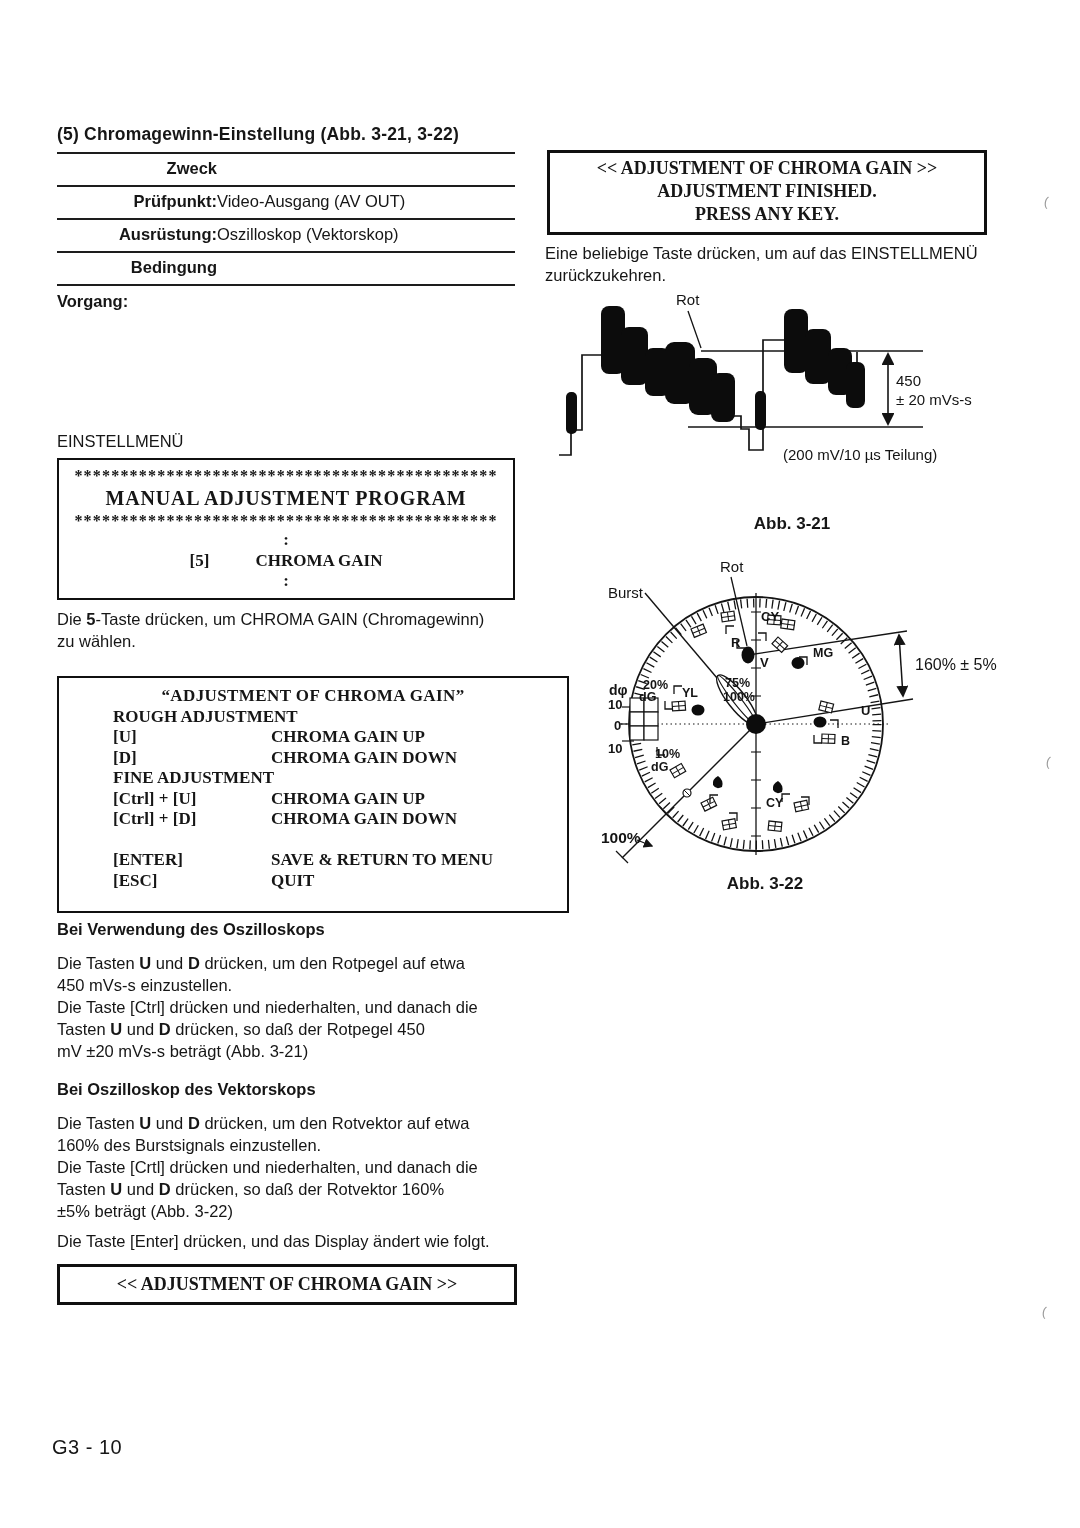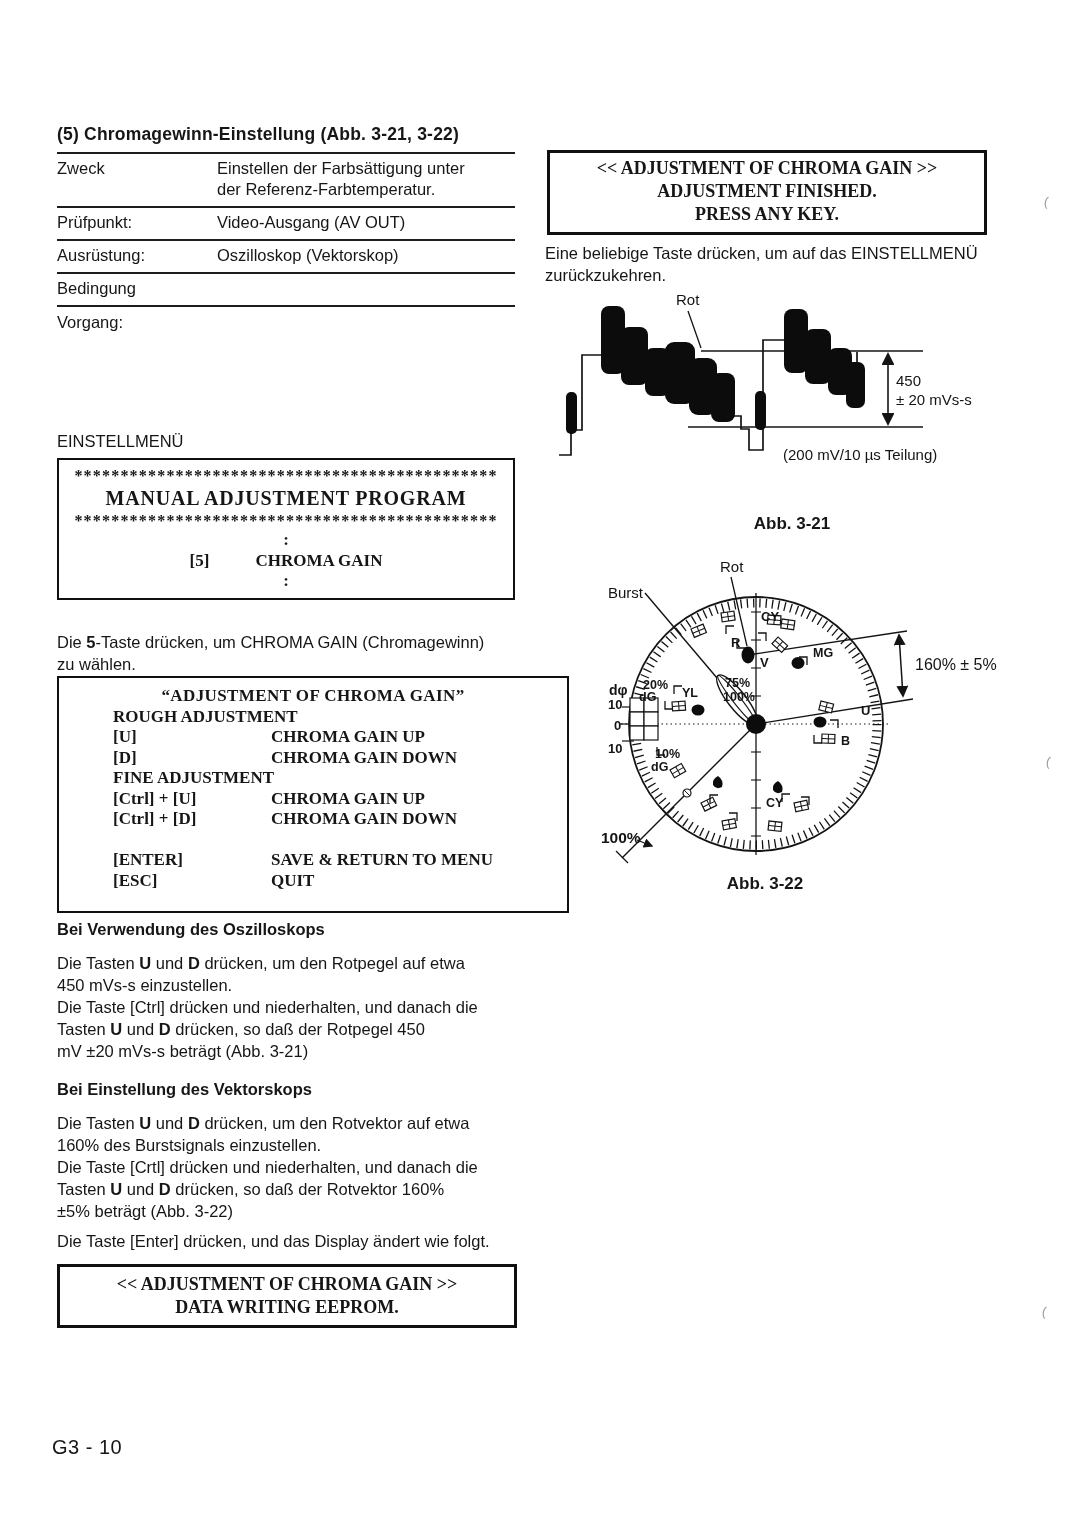--- a/index.html
+++ b/index.html
@@ -7,37 +7,37 @@
         font-family:"Liberation Sans", sans-serif;color:#161616;}
   .abs{position:absolute;}
   .pre{white-space:pre-wrap;}
   .bld{font-weight:bold;}
 
   
   .lcol{left:57px;top:0;width:458px;}
   .h-main{top:124px;left:0;width:458px;font-size:17.5px;font-weight:bold;letter-spacing:0.2px;}
   .adj-table{top:152px;left:0;width:458px;font-size:16.5px;line-height:21px;}
   .t-row{display:grid;grid-template-columns:160px 1fr;border-top:2px solid #1d1d1d;padding:4px 0 6px;}
-  .t-lab{font-weight:normal;}
+  .t-lab{font-weight:bold;text-align:right;}
   .t-end{border-top:2px solid #1d1d1d;padding:5px 0;}
   .menu-label{top:432px;left:0;font-size:16.5px;}
   .mbox{left:0;width:446px;border:2.5px solid #101010;background:#fff;
         font-family:"Liberation Serif", serif;font-weight:700;font-size:17px;
         text-align:center;}
   .mbox1{top:458px;padding:6px 4px 8px;}
   .stars{font-size:16px;letter-spacing:1.2px;line-height:20px;overflow:hidden;white-space:nowrap;}
   .mb-title{font-size:20px;letter-spacing:0.8px;line-height:25px;}
   .mb-colon{line-height:18px;}
   .mb-item{display:flex;justify-content:center;gap:46px;line-height:23px;}
   .mbox2{top:676px;text-align:left;padding:8px 8px 20px 54px;line-height:20.5px;}
   .mb2-title{text-align:center;margin-left:-46px;letter-spacing:0.4px;}
   .k-row{display:grid;grid-template-columns:158px 1fr;min-height:20.5px;}
   .k-key{white-space:nowrap;}
   .para{font-size:16.5px;line-height:22px;}
-  .p-select{top:631px;left:0;width:458px;}
+  .p-select{top:608px;left:0;width:458px;}
   .h-sub{font-size:16.5px;font-weight:bold;}
   .h-osz{top:920px;left:0;}
   .p-osz{top:952px;left:0;width:470px;}
   .h-vek{top:1080px;left:0;}
   .p-vek{top:1112px;left:0;width:470px;}
   .p-enter{top:1230px;left:0;width:470px;}
   .mbox3{top:1264px;border-width:3px;padding:6px 4px;font-size:18px;line-height:23px;}
   .footer{left:52px;top:1436px;font-size:20px;letter-spacing:0.5px;}
 
   
@@ -57,22 +57,20 @@
 
 <div class="page">
 
   <div class="abs lcol">
 
     <div class="abs h-main">(5) Chromagewinn-Einstellung (Abb. 3-21, 3-22)</div>
 
     <div class="abs adj-table">
       <div class="t-row">
         <div class="t-lab pre">Zweck</div>
-        <div class="t-val pre">Einstellen der Farbsättigung unter
-der Referenz-Farbtemperatur.</div>
       </div>
       <div class="t-row">
         <div class="t-lab pre">Prüfpunkt:</div>
         <div class="t-val pre">Video-Ausgang (AV OUT)</div>
       </div>
       <div class="t-row">
         <div class="t-lab pre">Ausrüstung:</div>
         <div class="t-val pre">Oszilloskop (Vektorskop)</div>
       </div>
       <div class="t-row">
@@ -140,32 +138,31 @@
       </div>
     </div>
 
     <div class="abs h-sub h-osz">Bei Verwendung des Oszilloskops</div>
     <div class="abs para pre p-osz"><span>Die Tasten </span><span class="bld">U</span><span> und </span><span class="bld">D</span><span> drücken, um den Rotpegel auf etwa
 450 mVs-s einzustellen.
 Die Taste [Ctrl] drücken und niederhalten, und danach die
 Tasten </span><span class="bld">U</span><span> und </span><span class="bld">D</span><span> drücken, so daß der Rotpegel 450
 mV ±20 mVs-s beträgt (Abb. 3-21)</span></div>
 
-    <div class="abs h-sub h-vek">Bei Einstellung des Vektorskops</div>
+    <div class="abs h-sub h-vek">Bei Oszilloskop des Vektorskops</div>
     <div class="abs para pre p-vek"><span>Die Tasten </span><span class="bld">U</span><span> und </span><span class="bld">D</span><span> drücken, um den Rotvektor auf etwa
 160% des Burstsignals einzustellen.
 Die Taste [Crtl] drücken und niederhalten, und danach die
 Tasten </span><span class="bld">U</span><span> und </span><span class="bld">D</span><span> drücken, so daß der Rotvektor 160%
 ±5% beträgt (Abb. 3-22)</span></div>
 
     <div class="abs para pre p-enter">Die Taste [Enter] drücken, und das Display ändert wie folgt.</div>
 
     <div class="abs mbox mbox3">
       <div>&lt;&lt; ADJUSTMENT OF CHROMA GAIN &gt;&gt;</div>
-      <div>DATA WRITING EEPROM.</div>
     </div>
   </div>
 
   <div class="abs rbox">
     <div>&lt;&lt; ADJUSTMENT OF CHROMA GAIN &gt;&gt;</div>
     <div>ADJUSTMENT FINISHED.</div>
     <div>PRESS ANY KEY.</div>
   </div>
 
   <div class="abs para pre p-return">Eine beliebige Taste drücken, um auf das EINSTELLMENÜ

